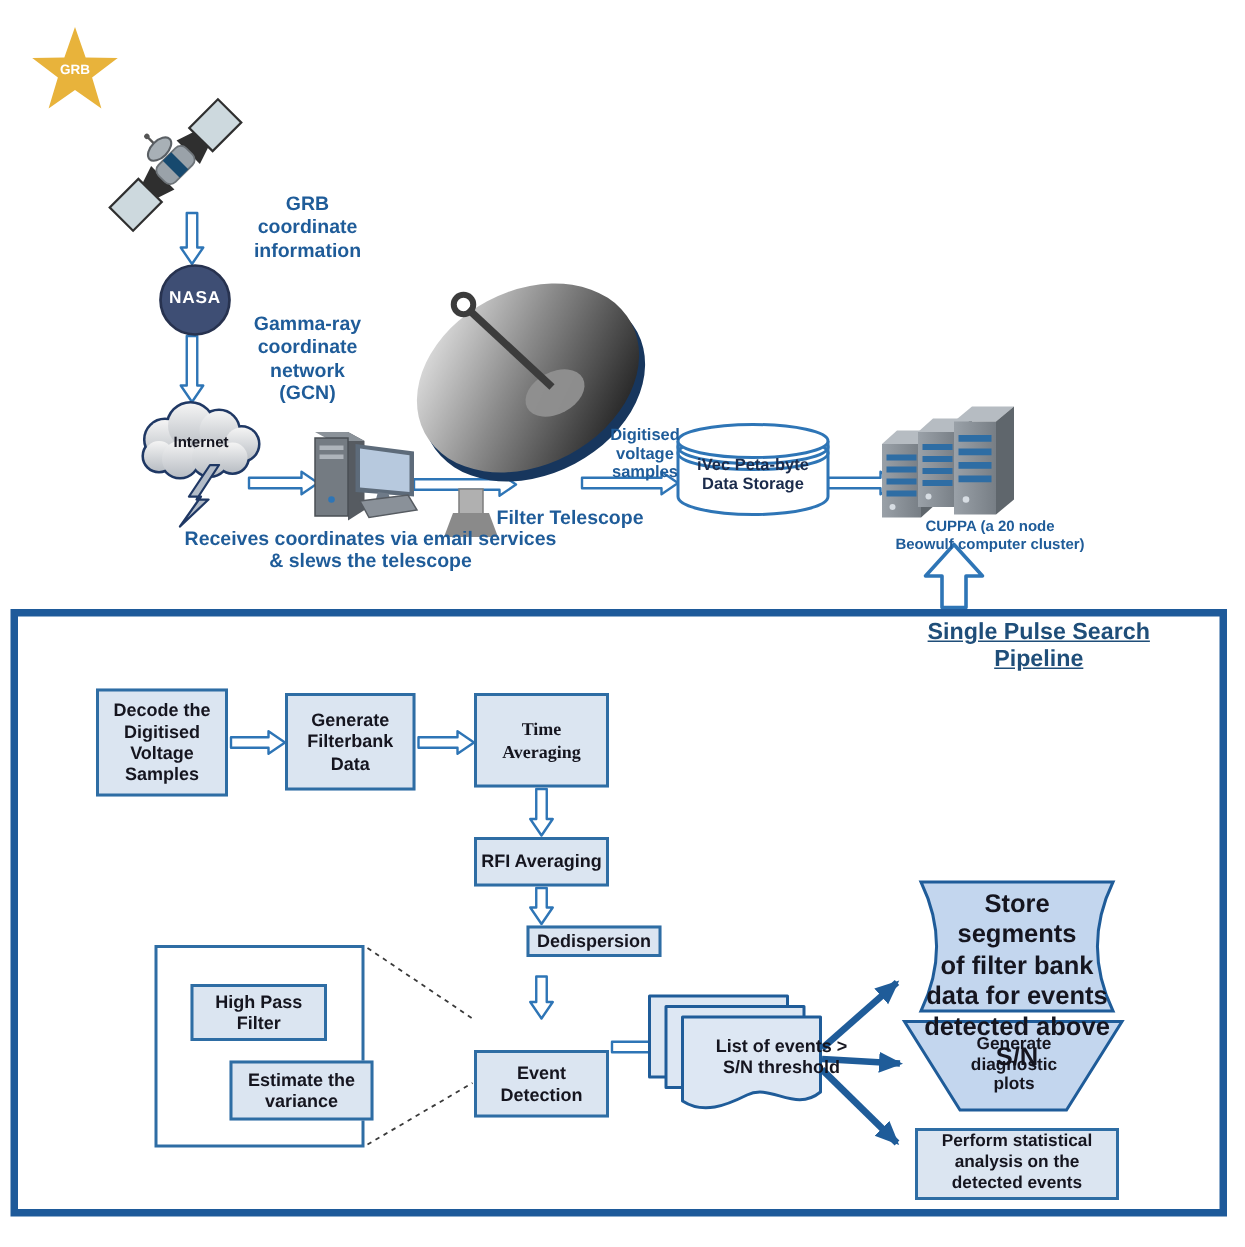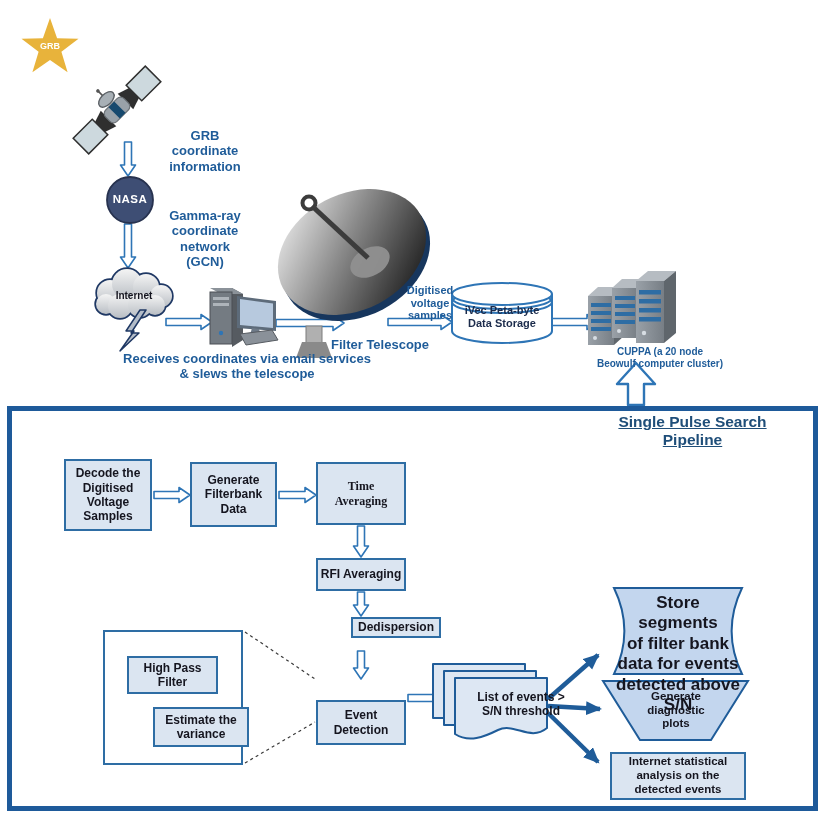--- a/index.html
+++ b/index.html
@@ -205,21 +205,21 @@
   <div class="pbox" style="left:316px;top:462px;width:90px;height:63px;font-family:Liberation Serif, serif;">Time
 Averaging</div>
   <div class="pbox" style="left:316px;top:558px;width:90px;height:33px;">RFI Averaging</div>
   <div class="pbox" style="left:316px;top:617px;width:90px;height:21px;margin-left:35px;">Dedispersion</div>
   <div class="pbox" style="left:316px;top:680px;width:90px;height:45px;margin-top:20px;">Event
 Detection</div>
   <div class="pbox" style="left:127px;top:656px;width:91px;height:38px;">High Pass
 Filter</div>
   <div class="pbox" style="left:124px;top:707px;width:96px;height:40px;margin-left:29px;">Estimate the
 variance</div>
-  <div class="pbox" style="left:610px;top:752px;width:136px;height:48px;font-size:11.5px;">Internet statistical
+  <div class="pbox" style="left:610px;top:752px;width:136px;height:48px;font-size:11.5px;">Perform statistical
 analysis on the
 detected events</div>
 
   <div class="lbl" style="left:28px;top:41px;width:44px;color:#fff;font-size:9px;">GRB</div>
   <div class="lbl" style="left:150px;top:128px;width:110px;font-size:13px;">GRB
 coordinate
 information</div>
   <div class="lbl" style="left:107px;top:193px;width:46px;color:#fff;font-size:11.5px;letter-spacing:.5px;">NASA</div>
   <div class="lbl" style="left:145px;top:208px;width:120px;font-size:13px;">Gamma-ray
 coordinate

